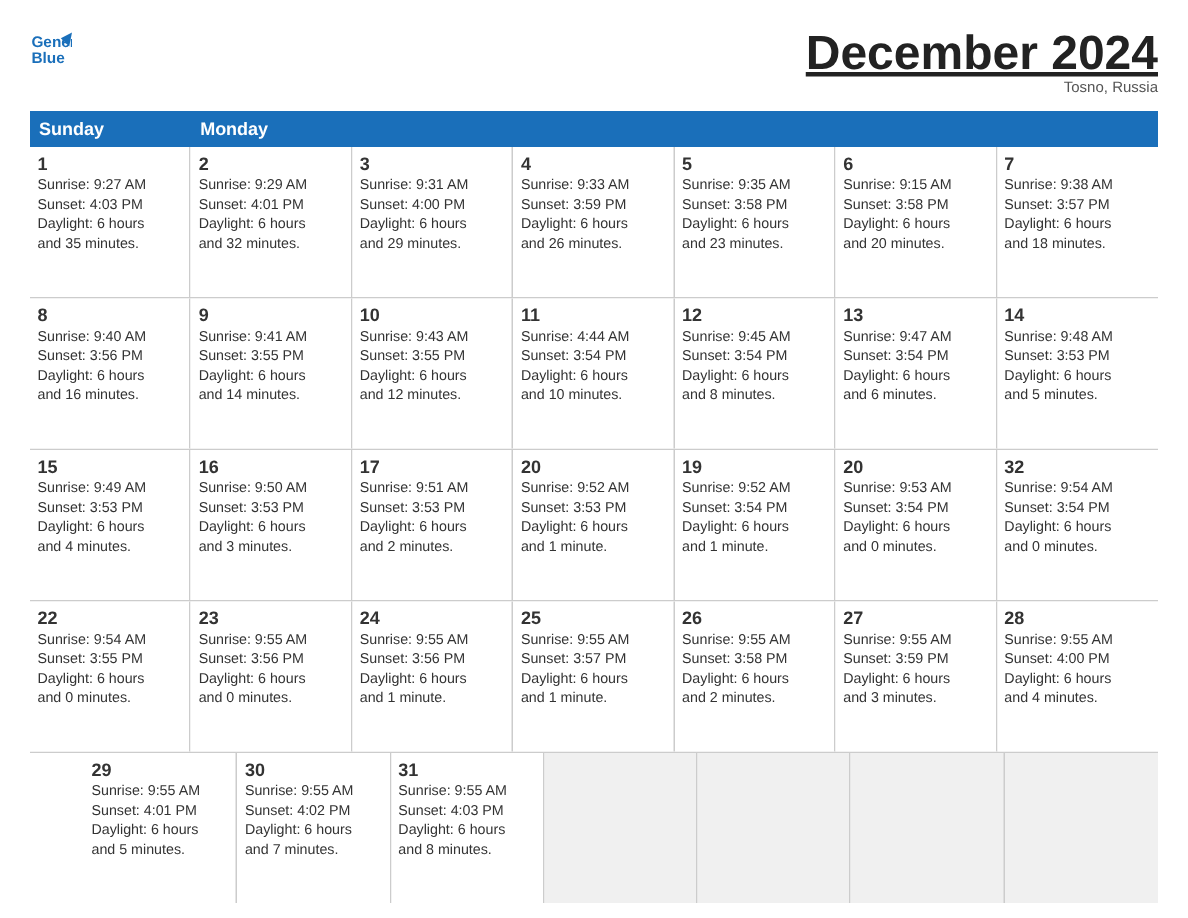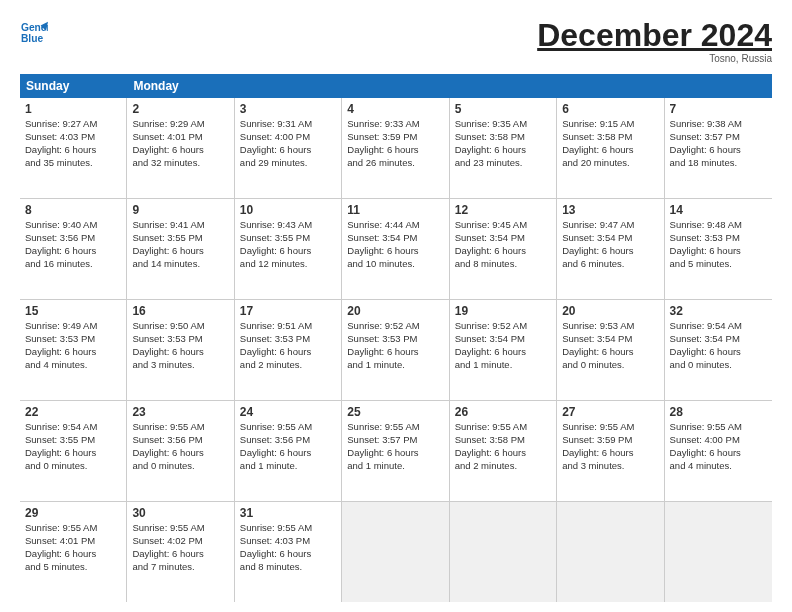--- a/index.html
+++ b/index.html
@@ -69,20 +69,21 @@
       flex: 1;
     }
     .cal-row {
       display: grid;
       grid-template-columns: repeat(7, 1fr);
       flex: 1;
       border-bottom: 1px solid #ccc;
     }
     .cal-row:last-child {
       border-bottom: none;
+      margin-left: 36px;
     }
     .cal-cell {
       border-right: 1px solid #ccc;
       padding: 4px 5px;
       font-size: 9.5px;
       color: #333;
       background: #fff;
       vertical-align: top;
     }
     .cal-cell:last-child {

